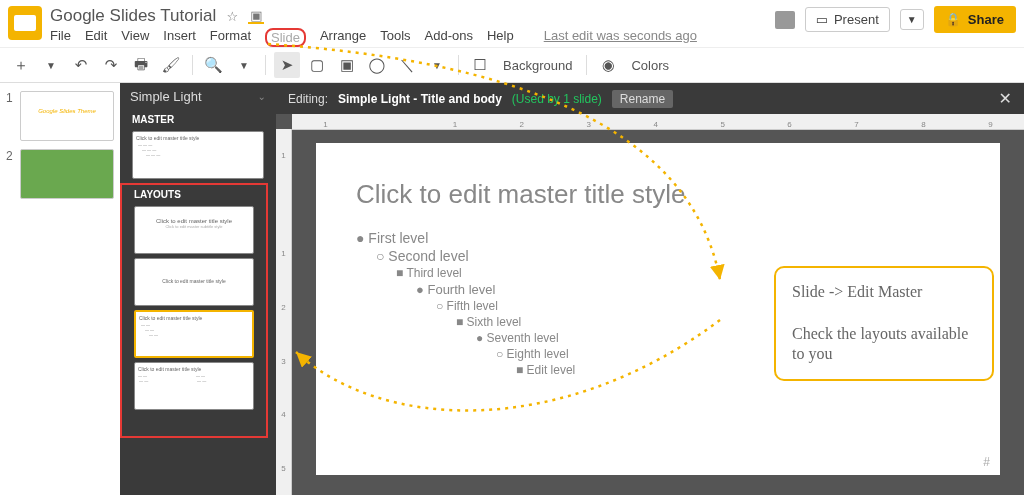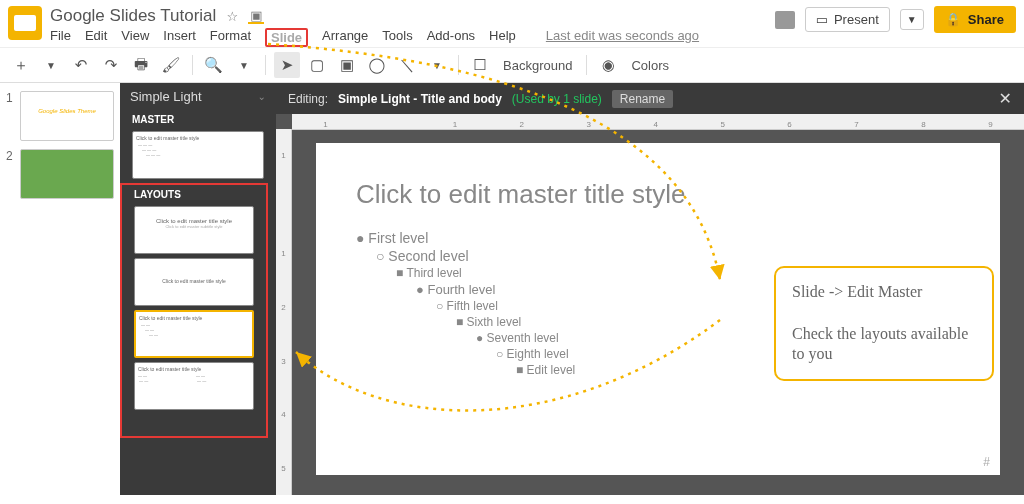--- a/index.html
+++ b/index.html
@@ -5,21 +5,21 @@
   * { box-sizing: border-box; margin: 0; padding: 0; }
   body { font-family: Arial, sans-serif; font-size: 13px; color: #444; background: #fff; width: 1024px; height: 504px; overflow: hidden; position: relative; }
   .header { display: flex; align-items: flex-start; padding: 6px 8px 0 8px; }
   .logo { width: 34px; height: 34px; background: #f4b400; border-radius: 4px; margin-right: 8px; display:flex; align-items:center; justify-content:center; }
   .logo-inner { width: 22px; height: 16px; background:#fff; border-radius:2px; }
   .title-row { display:flex; align-items:center; gap:8px; }
   .doc-title { font-size: 17px; color:#555; }
   .small-icon { width:16px; height:16px; color:#777; display:inline-flex; align-items:center; justify-content:center; }
   .menu-bar { display:flex; gap:14px; margin-top:2px; font-size:13px; color:#444; }
   .menu-bar span { cursor:pointer; }
-  .menu-bar .hl { border:2px solid #e53935; padding:0 4px; border-radius:2px; color:#aaa;font-weight:bold; }
+  .menu-bar .hl { border:2px solid #e53935; padding:0 4px; border-radius:8px; color:#aaa; }
   .last-edit { color:#888; text-decoration:underline; margin-left:16px; cursor:pointer; }
   .header-right { margin-left:auto; display:flex; align-items:center; gap:10px; }
   .present-btn { display:flex; align-items:center; gap:6px; border:1px solid #ccc; border-radius:3px; padding:4px 10px; font-size:13px; cursor:pointer; }
   .dropdown-arrow { border:1px solid #ccc; border-radius:3px; padding:4px 6px; font-size:10px; cursor:pointer; }
   .share-btn { background:#f4b400; color:#222; padding:6px 12px; border-radius:3px; font-weight:bold; font-size:13px; display:flex; align-items:center; gap:6px; cursor:pointer; }
   .toolbar { display:flex; align-items:center; gap:4px; padding:4px 8px; border-bottom:1px solid #ddd; border-top:1px solid #eee; height:36px; }
   .tb-btn { width:26px; height:26px; display:flex; align-items:center; justify-content:center; cursor:pointer; border-radius:2px; color:#555; font-size:15px; }
   .tb-btn.sel { background:#e8e8e8; }
   .tb-sep { width:1px; height:20px; background:#ddd; margin:0 4px; }
   .tb-text { padding:0 6px; font-size:13px; color:#555; cursor:pointer; }

